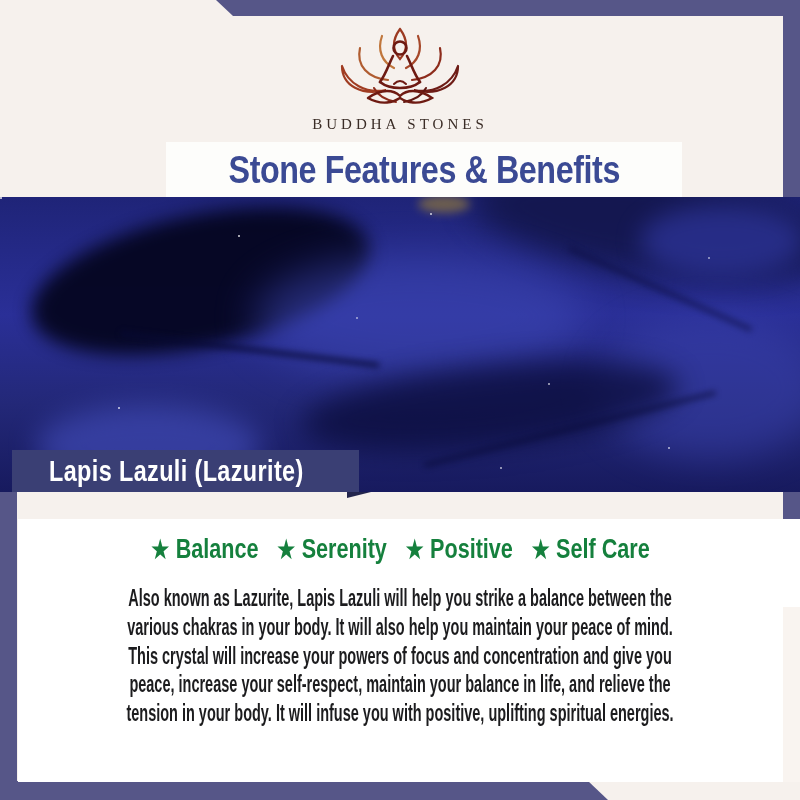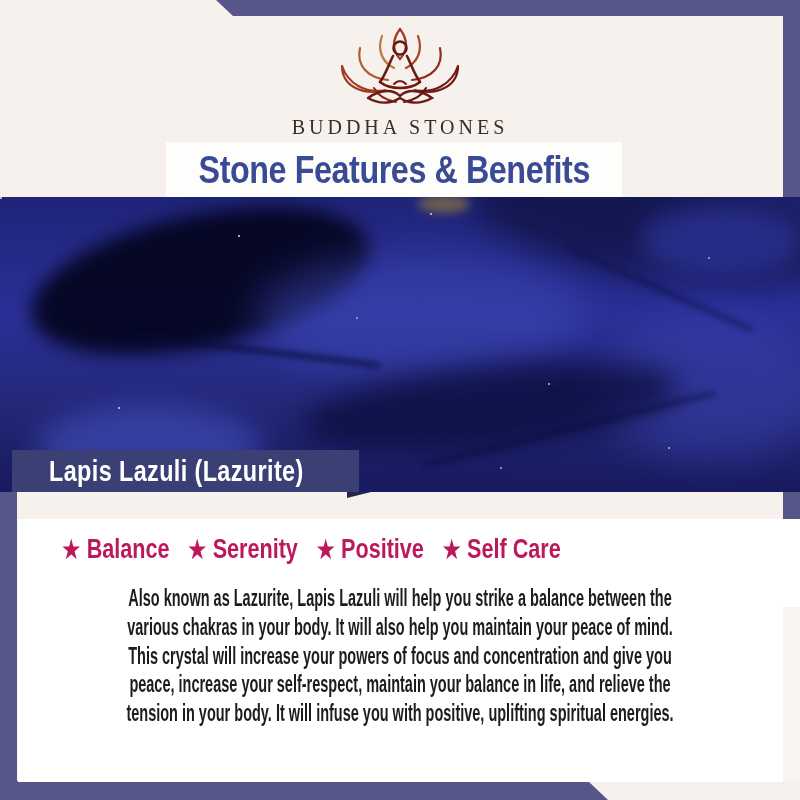--- a/index.html
+++ b/index.html
@@ -15,22 +15,22 @@
     clip-path:polygon(0 0,17px 0,17px 116px,0 92px);}
   .strip-left-photo{position:absolute;left:0;top:197px;width:17px;height:253px;background:#2e3267;
     clip-path:polygon(0 0,17px 18px,17px 253px,0 253px);}
   .strip-left-low{position:absolute;left:0;top:450px;width:17px;height:332px;background:#565688;}
   .bottom-band{position:absolute;left:0;top:781px;width:608px;height:19px;background:#565688;
     clip-path:polygon(0 0,588px 0,608px 19px,0 19px);}
 
   
   .logo{position:absolute;left:330px;top:26px;}
   .brand{position:absolute;left:0;top:116px;width:800px;text-align:center;
-    font-family:"Liberation Serif",serif;font-size:20px;letter-spacing:4px;color:#3a2c26;}
-  .header-band{position:absolute;left:166px;top:142px;width:456px;height:56px;background:#fdfdfb;
+    font-family:"Liberation Serif",serif;font-size:15px;letter-spacing:4px;color:#3a2c26;}
+  .header-band{position:absolute;left:166px;top:142px;width:516px;height:56px;background:#fdfdfb;
     display:flex;align-items:center;justify-content:center;}
   .header-title{font-size:38px;font-weight:bold;color:#3b4a94;white-space:nowrap;
     transform:scaleX(.85);letter-spacing:-.5px;}
 
   
   .photo{position:absolute;left:0;top:197px;width:800px;height:295px;overflow:hidden;
     background:linear-gradient(180deg,#1f2478 0%,#2a2f97 40%,#232878 70%,#171a5e 100%);}
   .blob{position:absolute;border-radius:50%;}
   .b-shadow1{left:28px;top:18px;width:345px;height:132px;background:#04051e;transform:rotate(-12deg);filter:blur(9px);opacity:.93;}
   .b-shadow2{left:300px;top:168px;width:380px;height:82px;background:#0a0c3a;transform:rotate(-6deg);filter:blur(14px);opacity:.75;}
@@ -55,21 +55,21 @@
     display:flex;align-items:center;}
   .title-fold{position:absolute;left:347px;top:492px;width:24px;height:6px;background:#23254d;
     clip-path:polygon(0 0,100% 0,0 100%);}
   .title-text{margin-left:37px;font-size:30px;font-weight:bold;color:#ffffff;white-space:nowrap;
     transform:scaleX(.78);transform-origin:left center;letter-spacing:.5px;}
 
   
   .card{position:absolute;left:18px;top:519px;width:782px;height:263px;background:#ffffff;}
   .card-right-gap{position:absolute;left:783px;top:607px;width:17px;height:175px;background:#f9f4f0;}
 
-  .benefits{position:absolute;left:0;top:534px;width:800px;color:#be185d;
+  .benefits{position:absolute;left:0;top:534px;width:800px;text-align:center;color:#15803d;
     font-weight:bold;white-space:nowrap;}
   .benefits-inner{display:inline-block;font-size:27px;transform:scaleX(.8);}
   .benefits .star{display:inline-block;margin:0 8px 0 16px;font-size:25px;}
   .benefits .star:first-child{margin-left:0;}
 
   .description{position:absolute;left:50%;top:584px;width:1160px;
     transform:translateX(-50%) scaleX(.63);transform-origin:center top;
     font-size:23px;line-height:28.8px;font-weight:bold;color:#1c1c1e;
     text-align:center;white-space:pre-line;}
 </style>

